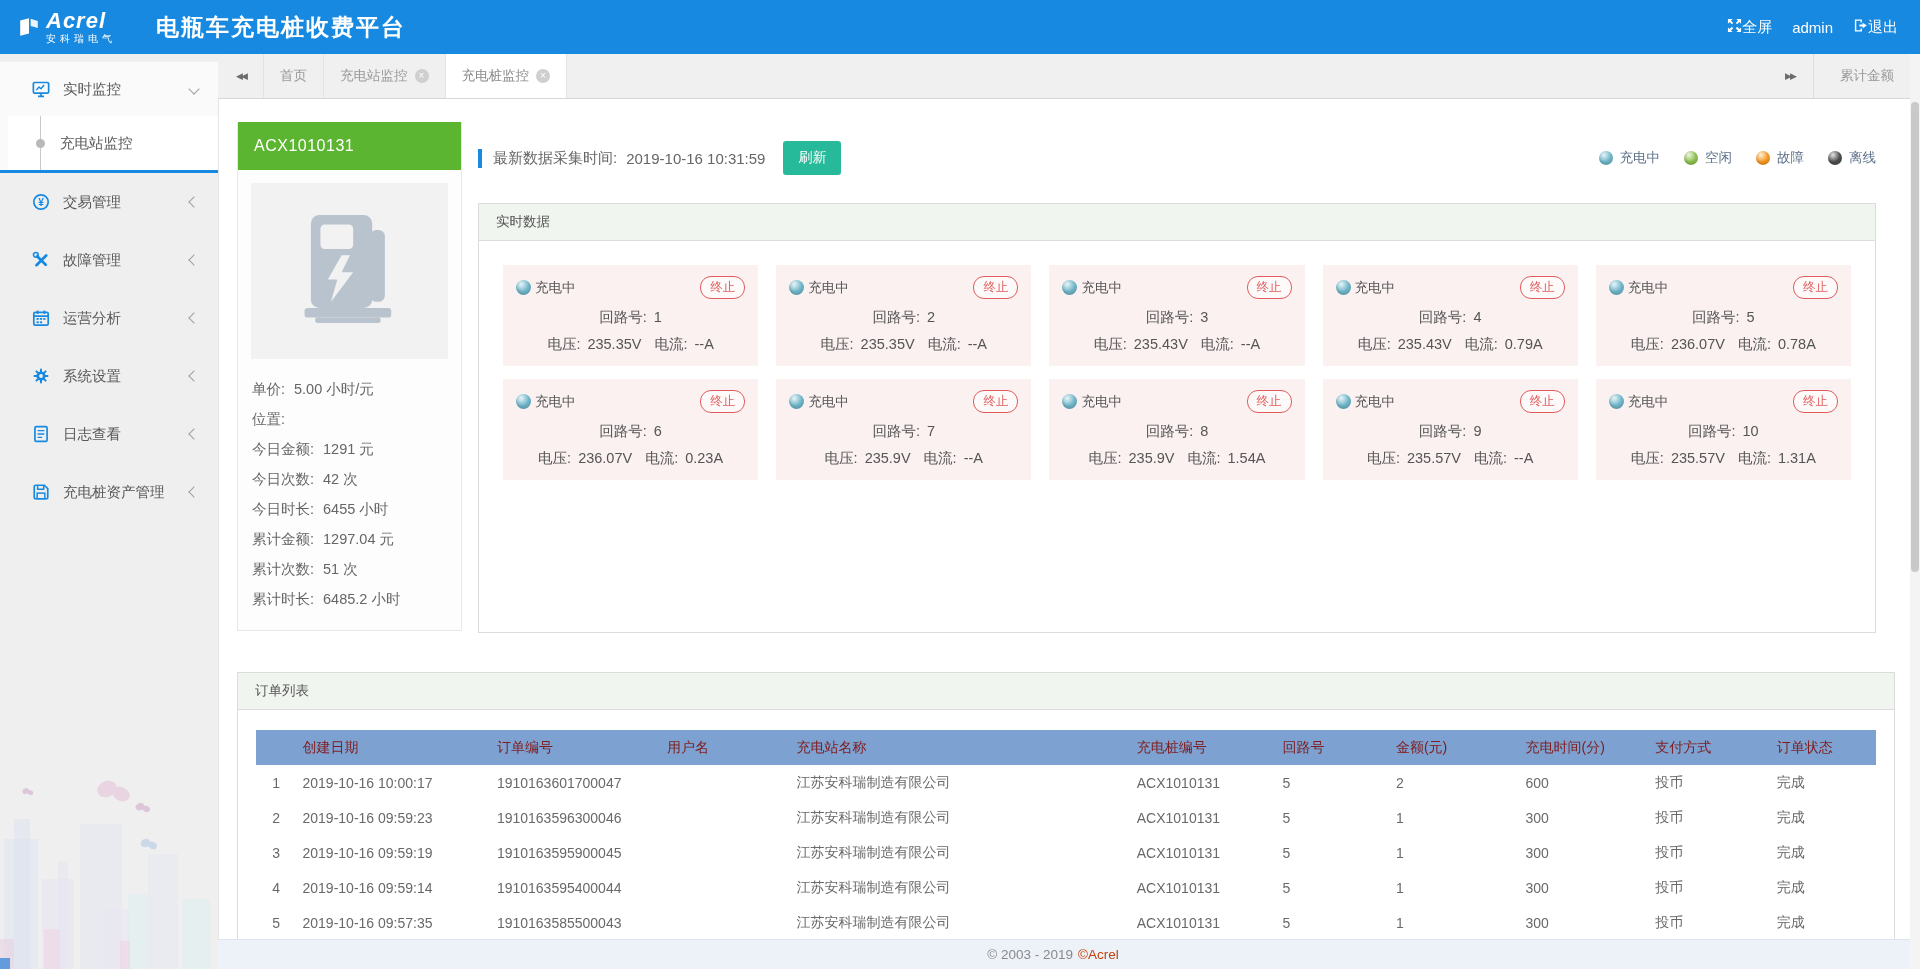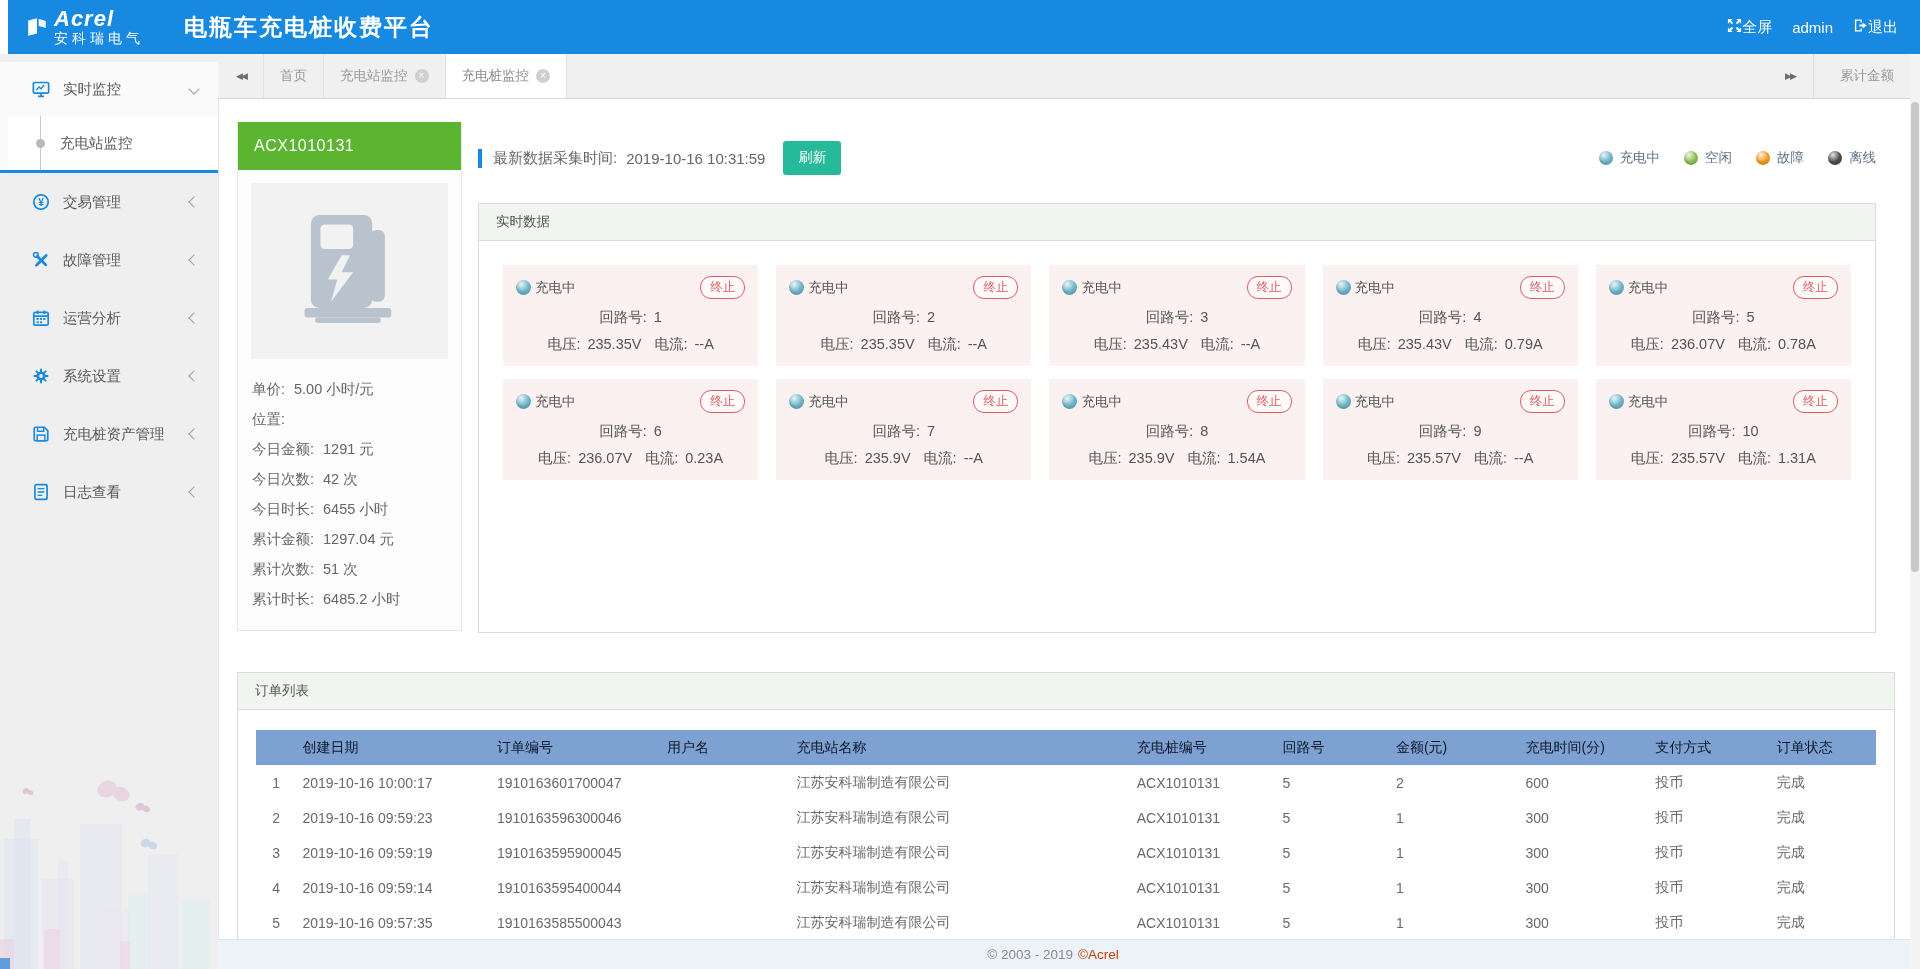--- a/index.html
+++ b/index.html
@@ -1,25 +1,25 @@
 <!DOCTYPE html>
 <html><head>
 <meta charset="utf-8">
 <style>
   html,body{margin:0;padding:0;}
   body{font-family:"Liberation Sans","DejaVu Sans",sans-serif;background:#fff;}
   .screen{position:relative;width:1920px;height:969px;overflow:hidden;background:#fff;}
 
   
-  .header{position:absolute;left:0;top:0;right:0;height:54px;background:#1789e0;display:flex;align-items:center;color:#fff;z-index:30;margin-left:8px;}
+  .header{position:absolute;left:0;top:0;right:0;height:54px;background:#1789e0;display:flex;align-items:center;color:#fff;z-index:30;}
   .logo{display:flex;align-items:center;margin-left:18px;}
   .logo-mark{margin-right:6px;display:flex;}
   .logo-txt{display:flex;flex-direction:column;line-height:1;}
   .logo-brand{font-size:22px;font-weight:bold;font-style:italic;letter-spacing:1px;}
-  .logo-sub{font-size:14px;letter-spacing:4px;margin-top:2px;font-family:Liberation Mono, monospace;}
+  .logo-sub{font-size:10px;letter-spacing:4px;margin-top:2px;}
   .app-title{font-size:23px;font-weight:bold;margin-left:28px;letter-spacing:2px;padding-left:12px;}
   .header-right{margin-left:auto;margin-right:22px;display:flex;align-items:center;gap:20px;font-size:15px;}
   .hbtn{display:flex;align-items:center;cursor:pointer;}
 
   
   .tabbar{position:absolute;left:218px;top:54px;right:0;height:44px;background:#f0f0f0;border-bottom:1px solid #d6d6d6;display:flex;align-items:stretch;z-index:20;}
   .tab-arrow{width:46px;display:flex;align-items:center;justify-content:center;color:#6b6b6b;font-size:9px;letter-spacing:-2px;cursor:pointer;}
   .tab{display:flex;align-items:center;padding:12px 16px;font-size:13.5px;color:#9a9a9a;border-right:1px solid #e3e3e3;border-left:1px solid #e3e3e3;margin-left:-1px;cursor:pointer;white-space:nowrap;}
   .tab.active{background:#fff;color:#8b8b8b;}
   .tab-close{width:14px;height:14px;border-radius:50%;background:#cfcfcf;color:#fff;font-size:10px;line-height:14px;text-align:center;margin-left:7px;}
@@ -76,21 +76,21 @@
   .stop-btn{margin-left:auto;background:rgba(255,255,255,.65);border:1px solid #e05c5c;color:#e05c5c;border-radius:11px;font-size:12.5px;padding:2px 9px;cursor:pointer;font-family:inherit;}
   .cc-circuit{text-align:center;font-size:14.5px;color:#555;margin-top:9px;}
   .cc-meta{text-align:center;font-size:14.5px;color:#555;margin-top:8px;}
   .cc-circuit .gap,.cc-meta .gap{margin-left:7px;}
   .cc-meta .gap2{margin-left:13px;}
 
   
   .orders-box{position:absolute;left:237px;top:672px;width:1658px;bottom:29px;border:1px solid #dcdcdc;border-bottom:none;background:#fff;box-sizing:border-box;overflow:hidden;}
   .orders-table{margin:20px 18px 0 18px;}
   .trow{display:flex;align-items:center;}
-  .thead{background:#7da1d1;color:#0f172a;height:35px;font-size:14px;}
+  .thead{background:#7da1d1;color:#7f1d1d;height:35px;font-size:14px;}
   .tbody .trow{height:35px;font-size:14px;color:#696969;}
   .tcell{box-sizing:border-box;padding:0 6px;white-space:nowrap;overflow:hidden;}
   .c0{width:2.5%;text-align:center;}
   .c1{width:12%;}.c2{width:10.5%;}.c3{width:8%;}.c4{width:21%;}.c5{width:9%;}
   .c6{width:7%;}.c7{width:8%;}.c8{width:8%;}.c9{width:7.5%;}.c10{width:6.5%;}
 
   
   .footer{position:absolute;left:218px;right:0;bottom:0;height:29px;background:#edf1f8;border-top:1px solid #dfe5ef;display:flex;align-items:center;justify-content:center;padding-right:32px;font-size:13.5px;color:#8a8a8a;z-index:25;}
   .footer .brand{color:#c2410c;margin-left:5px;cursor:pointer;}
 
@@ -234,36 +234,36 @@
               </g>
               <circle cx="8" cy="8" r="1.9" fill="#efefef"></circle>
             </svg>
         </span>
         <span>系统设置</span>
         <span class="chev left"></span>
       </div>
       <div class="side-item">
         <span class="sicon">
           <svg width="18" height="18" viewBox="0 0 16 16">
+              <rect x="2.6" y="1.4" width="10.8" height="13.2" rx="1.2" fill="none" stroke="#1789e0" stroke-width="1.5"></rect>
+              <path d="M5 5 h6 M5 8 h6 M5 11 h4" stroke="#1789e0" stroke-width="1.3"></path>
+            </svg>
+        </span>
+        <span>日志查看</span>
+        <span class="chev left"></span>
+      </div>
+      <div class="side-item">
+        <span class="sicon">
+          <svg width="18" height="18" viewBox="0 0 16 16">
               <path d="M2 3.2 A1.2 1.2 0 0 1 3.2 2 H11 L14 5 V12.8 A1.2 1.2 0 0 1 12.8 14 H3.2 A1.2 1.2 0 0 1 2 12.8 Z" fill="none" stroke="#1789e0" stroke-width="1.5"></path>
               <path d="M5 2 v3.6 h5.4 V2" fill="none" stroke="#1789e0" stroke-width="1.3"></path>
               <rect x="4.6" y="9" width="6.8" height="5" fill="none" stroke="#1789e0" stroke-width="1.3"></rect>
             </svg>
         </span>
         <span>充电桩资产管理</span>
-        <span class="chev left"></span>
-      </div>
-      <div class="side-item">
-        <span class="sicon">
-          <svg width="18" height="18" viewBox="0 0 16 16">
-              <rect x="2.6" y="1.4" width="10.8" height="13.2" rx="1.2" fill="none" stroke="#1789e0" stroke-width="1.5"></rect>
-              <path d="M5 5 h6 M5 8 h6 M5 11 h4" stroke="#1789e0" stroke-width="1.3"></path>
-            </svg>
-        </span>
-        <span>日志查看</span>
         <span class="chev left"></span>
       </div>
     </div>
 
     <div class="skyline">
       <div class="bld" style="left:4px;width:34px;height:130px;background:#dfe3ef;"></div>
       <div class="bld" style="left:14px;width:16px;height:150px;background:#dde2ee;"></div>
       <div class="bld" style="left:42px;width:32px;height:90px;background:#e6e3f0;"></div>
       <div class="bld" style="left:58px;width:10px;height:108px;background:#e1e5f0;"></div>
       <div class="bld" style="left:80px;width:42px;height:145px;background:#e2e6f1;"></div>

